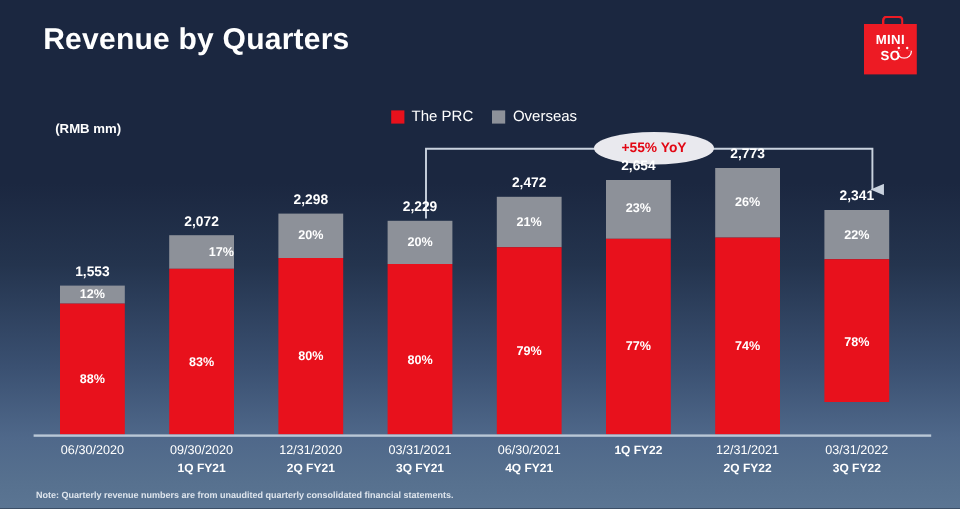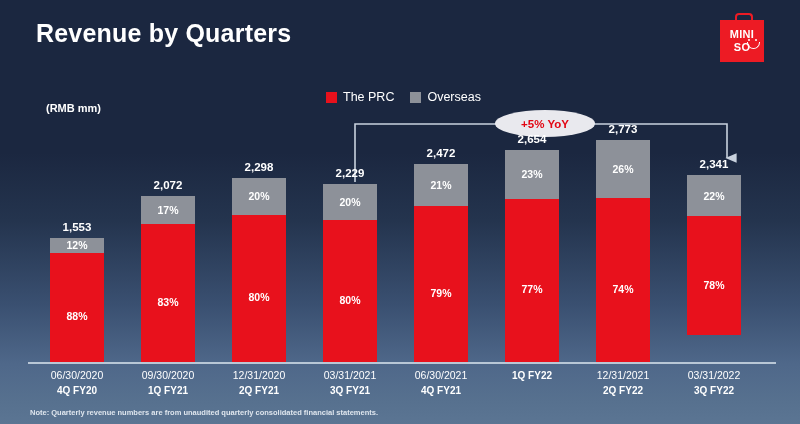--- a/index.html
+++ b/index.html
@@ -238,35 +238,35 @@
   </div>
 
   <svg id="yoy-connector">
     <defs>
       <marker id="arrowhead" markerWidth="7" markerHeight="7" refX="3" refY="6" orient="auto">
         <polygon points="0,0 6,0 3,7" fill="#c9d2de"></polygon>
       </marker>
     </defs>
     <path d="M355,182 L355,124 L727,124 L727,158" stroke="#c9d2de" stroke-width="1.6" fill="none" marker-end="url(#arrowhead)"></path>
   </svg>
-  <div id="yoy-bubble">+5% YoY</div>
+  <div id="yoy-bubble">+55% YoY</div>
 
   <div id="plot">
       <div class="bar-group" style="left: 22px; height: 124px;">
         <div class="bar-total">1,553</div>
         <div class="seg seg-overseas" style="height: 14.88px; background: rgb(141, 145, 153);">
           <span class="seg-label">12%</span>
         </div>
         <div class="seg seg-prc" style="height: 109.12px; background: rgb(232, 17, 28);">
           <span class="seg-label">88%</span>
         </div>
       </div>
       <div class="bar-group" style="left: 113px; height: 166px;">
         <div class="bar-total">2,072</div>
-        <div class="seg seg-overseas" style="height: 28.22px; background: rgb(141, 145, 153);">
+        <div class="seg seg-overseas" style="height: 28.22px; background: rgb(141, 145, 153); justify-content: flex-end;">
           <span class="seg-label">17%</span>
         </div>
         <div class="seg seg-prc" style="height: 137.78px; background: rgb(232, 17, 28);">
           <span class="seg-label">83%</span>
         </div>
       </div>
       <div class="bar-group" style="left: 204px; height: 184px;">
         <div class="bar-total">2,298</div>
         <div class="seg seg-overseas" style="height: 36.8px; background: rgb(141, 145, 153);">
           <span class="seg-label">20%</span>
@@ -318,21 +318,20 @@
         </div>
         <div class="seg seg-prc" style="height: 119px; background: rgb(232, 17, 28);">
           <span class="seg-label">78%</span>
         </div>
       </div>
     </div>
   <div id="axis-line"></div>
 
 <div class="xtick" style="left: 17px;">
       <div class="d1">06/30/2020</div>
-      <div class="d2">4Q FY20</div>
     </div>
     <div class="xtick" style="left: 108px;">
       <div class="d1">09/30/2020</div>
       <div class="d2">1Q FY21</div>
     </div>
     <div class="xtick" style="left: 199px;">
       <div class="d1">12/31/2020</div>
       <div class="d2">2Q FY21</div>
     </div>
     <div class="xtick" style="left: 290px;">

